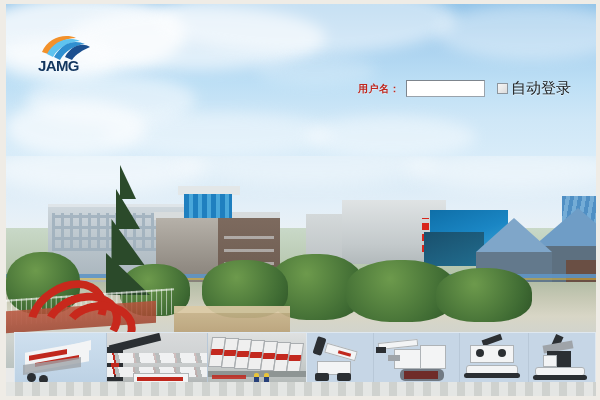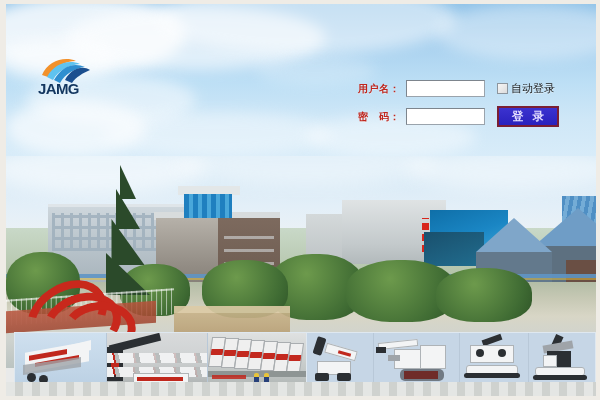--- a/index.html
+++ b/index.html
@@ -42,21 +42,21 @@
   .c4 { left:20px;  top:70px;  width:170px; height:52px; opacity:.48; }
   .c5 { left:0px;   top:96px;  width:140px; height:56px; opacity:.62; }
   .c6 { left:300px; top:112px; width:170px; height:42px; opacity:.42; }
   .c7 { left:430px; top:0px;   width:190px; height:56px; opacity:.36; }
   .c8 { left:96px;  top:108px; width:230px; height:44px; opacity:.38; }
   .c9 { left:-10px; top:34px;  width:120px; height:44px; opacity:.55; }
   .c10{ left:250px; top:52px;  width:120px; height:30px; opacity:.22; }
 
   
   .logo {
-    position:absolute; left:32px; top:51px;
+    position:absolute; left:32px; top:28px;
     width:58px; height:42px;
   }
   .logo svg { display:block; }
   .brand-title {
     position:absolute; left:92px; top:39px;
     font-size:23px; font-weight:bold;
     color:#123a6b;
     letter-spacing:1.5px;
     line-height:30px;
     white-space:nowrap;
@@ -93,21 +93,21 @@
     display:flex; align-items:center;
     margin-left:12px;
   }
   .chkbox {
     width:11px; height:11px;
     border:1px solid #8d969e;
     background:linear-gradient(135deg,#f6f6f6,#dcdcdc);
     display:inline-block;
   }
   .chklabel {
-    font-size:11px; color:#1a1a1a;
+    font-size:15px; color:#1a1a1a;
     margin-left:3px; white-space:nowrap;
     text-shadow:0 1px 0 rgba(255,255,255,.5);
   }
   .loginbtn {
     margin-left:12px;
     width:62px; height:21px;
     background:linear-gradient(180deg,#3b32cf,#2a21bd);
     border:2px solid #7a1f33;
     color:#e6e0ff;
     font-size:11.5px;
@@ -389,25 +389,20 @@
       </div>
 
       <div class="login">
         <div class="row">
           <span class="flabel">用户名：</span>
           <input class="finput" type="text" placeholder="" style="">
           <span class="chkwrap">
             <span class="chkbox"></span>
             <span class="chklabel">自动登录</span>
           </span>
-        </div>
-        <div class="row">
-          <span class="flabel">密　码：</span>
-          <input class="finput" type="password" placeholder="" style="">
-          <button class="loginbtn">登 录</button>
         </div>
       </div>
     </div>
 
     <div class="photo">
       <div class="ph-sky">
         <div class="ph-haze h1"></div>
         <div class="ph-haze h2"></div>
         <div class="ph-haze h3"></div>
       </div>

